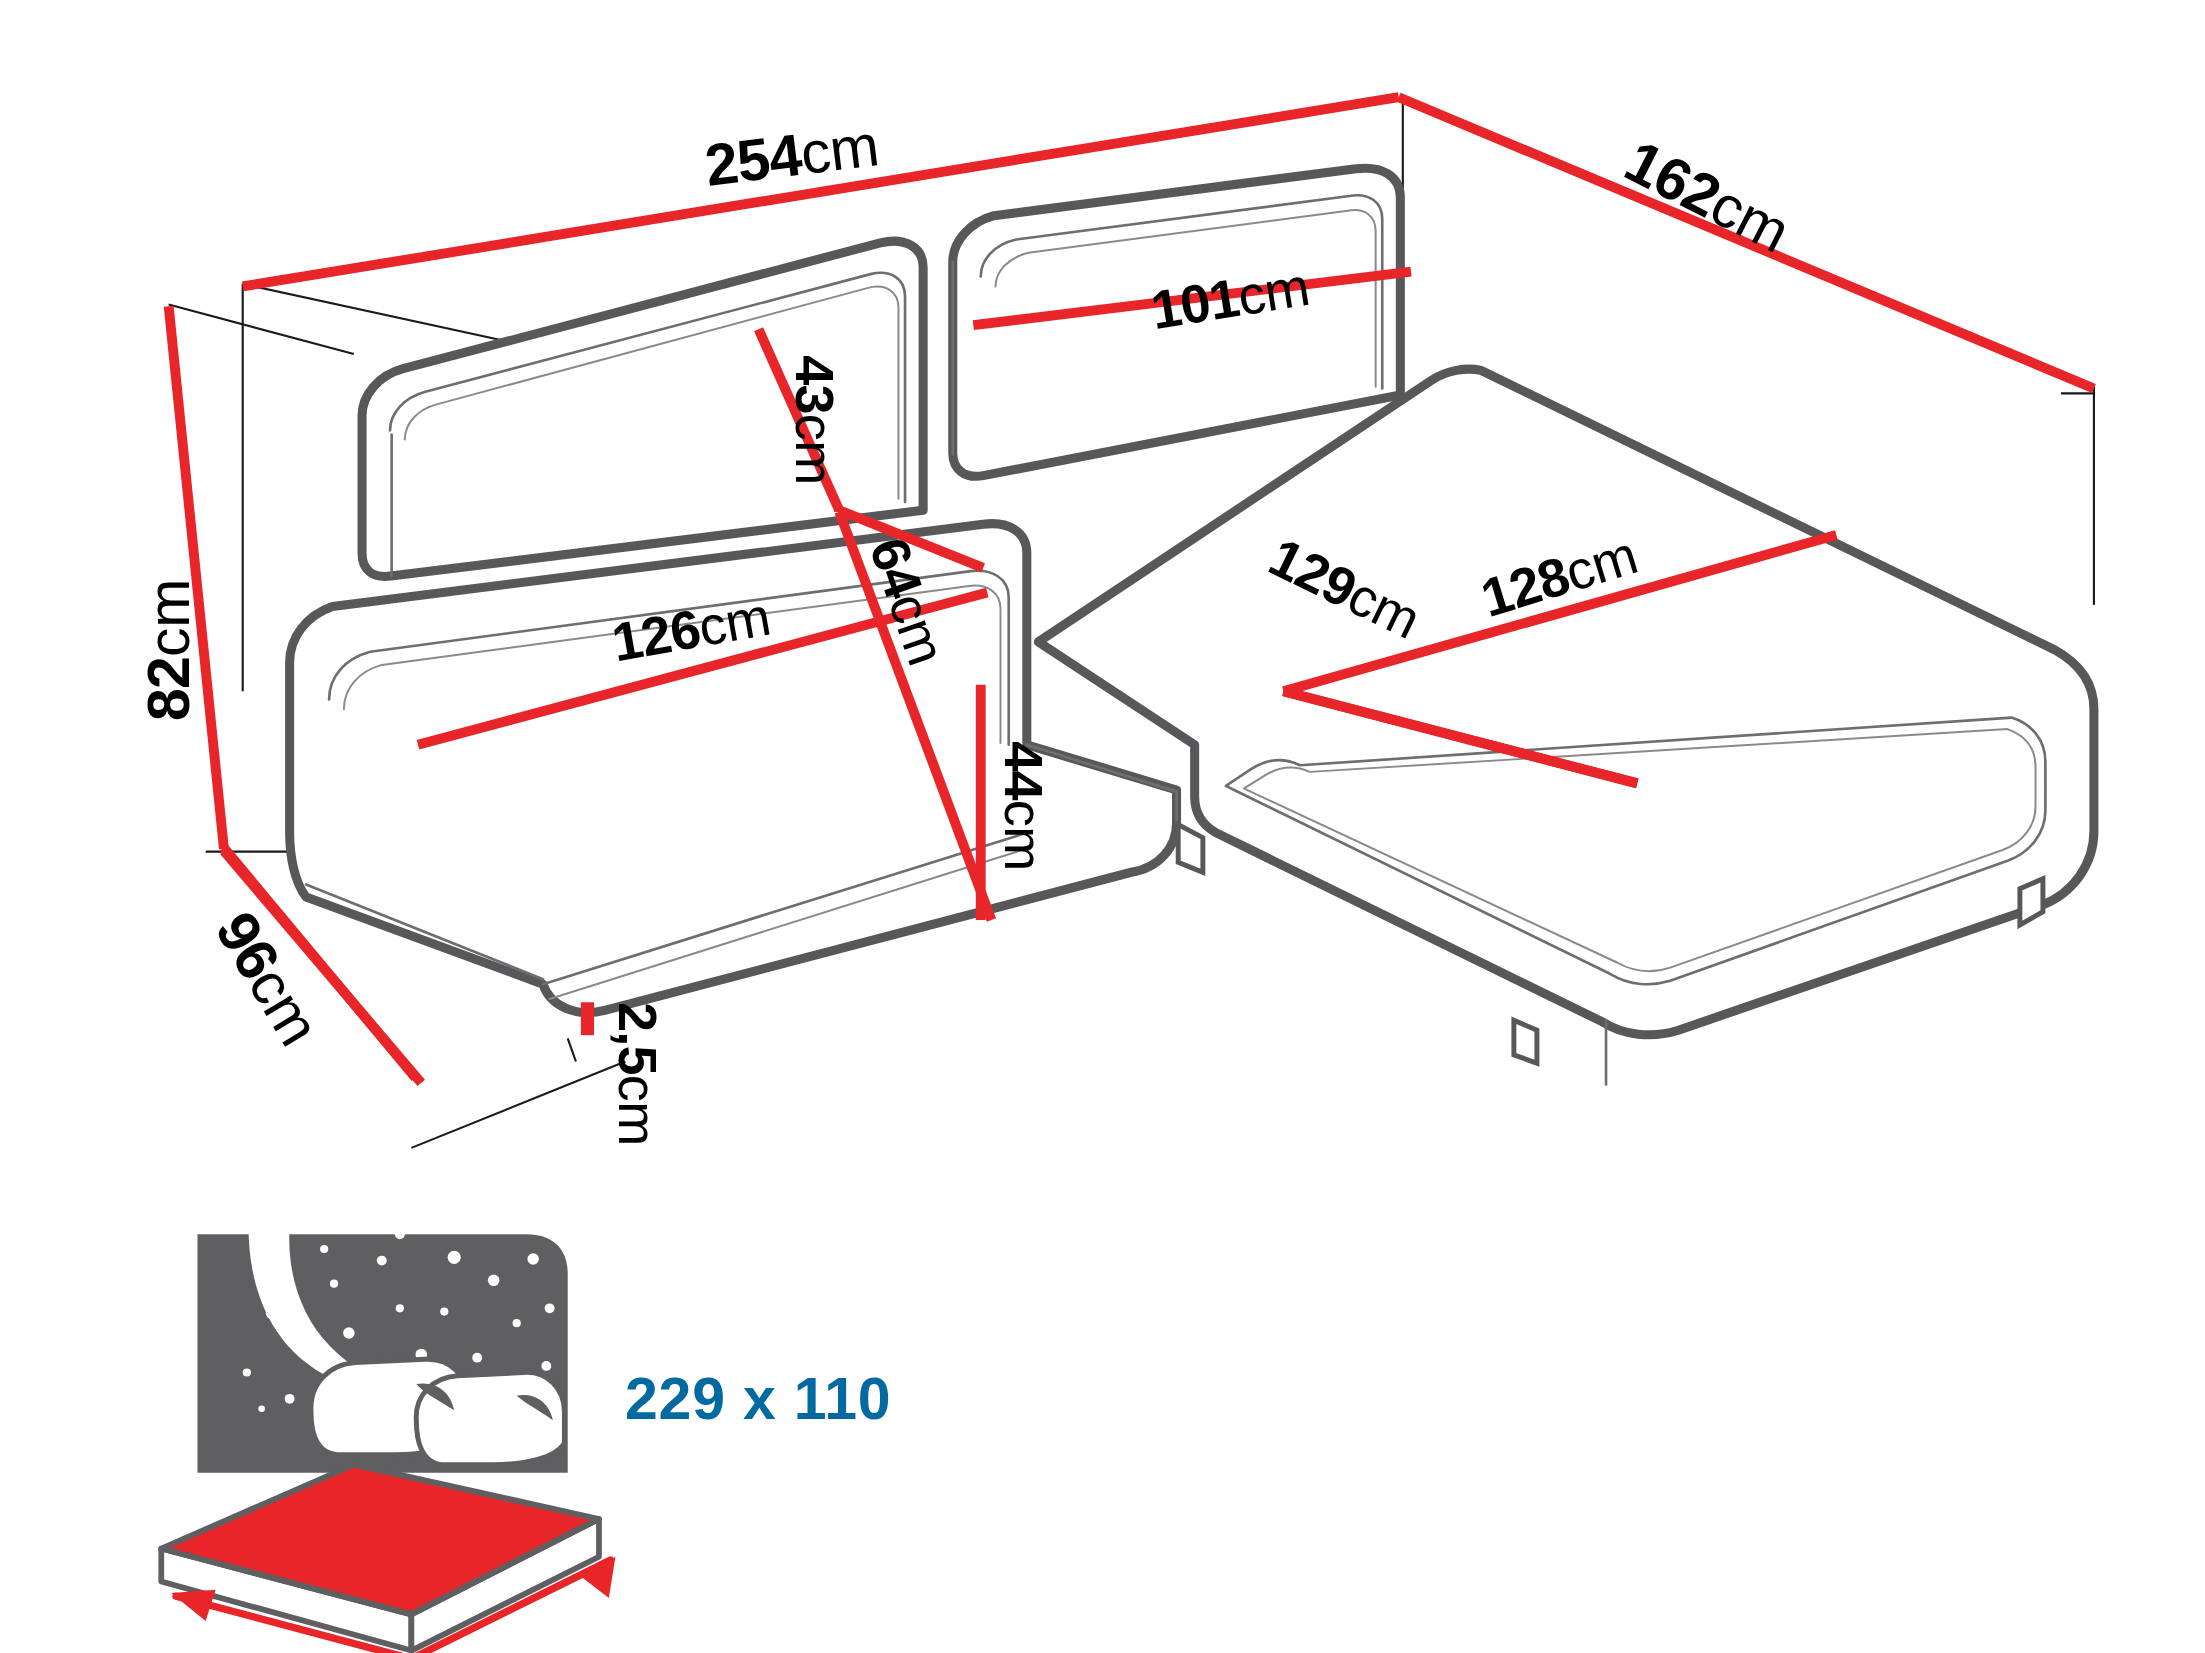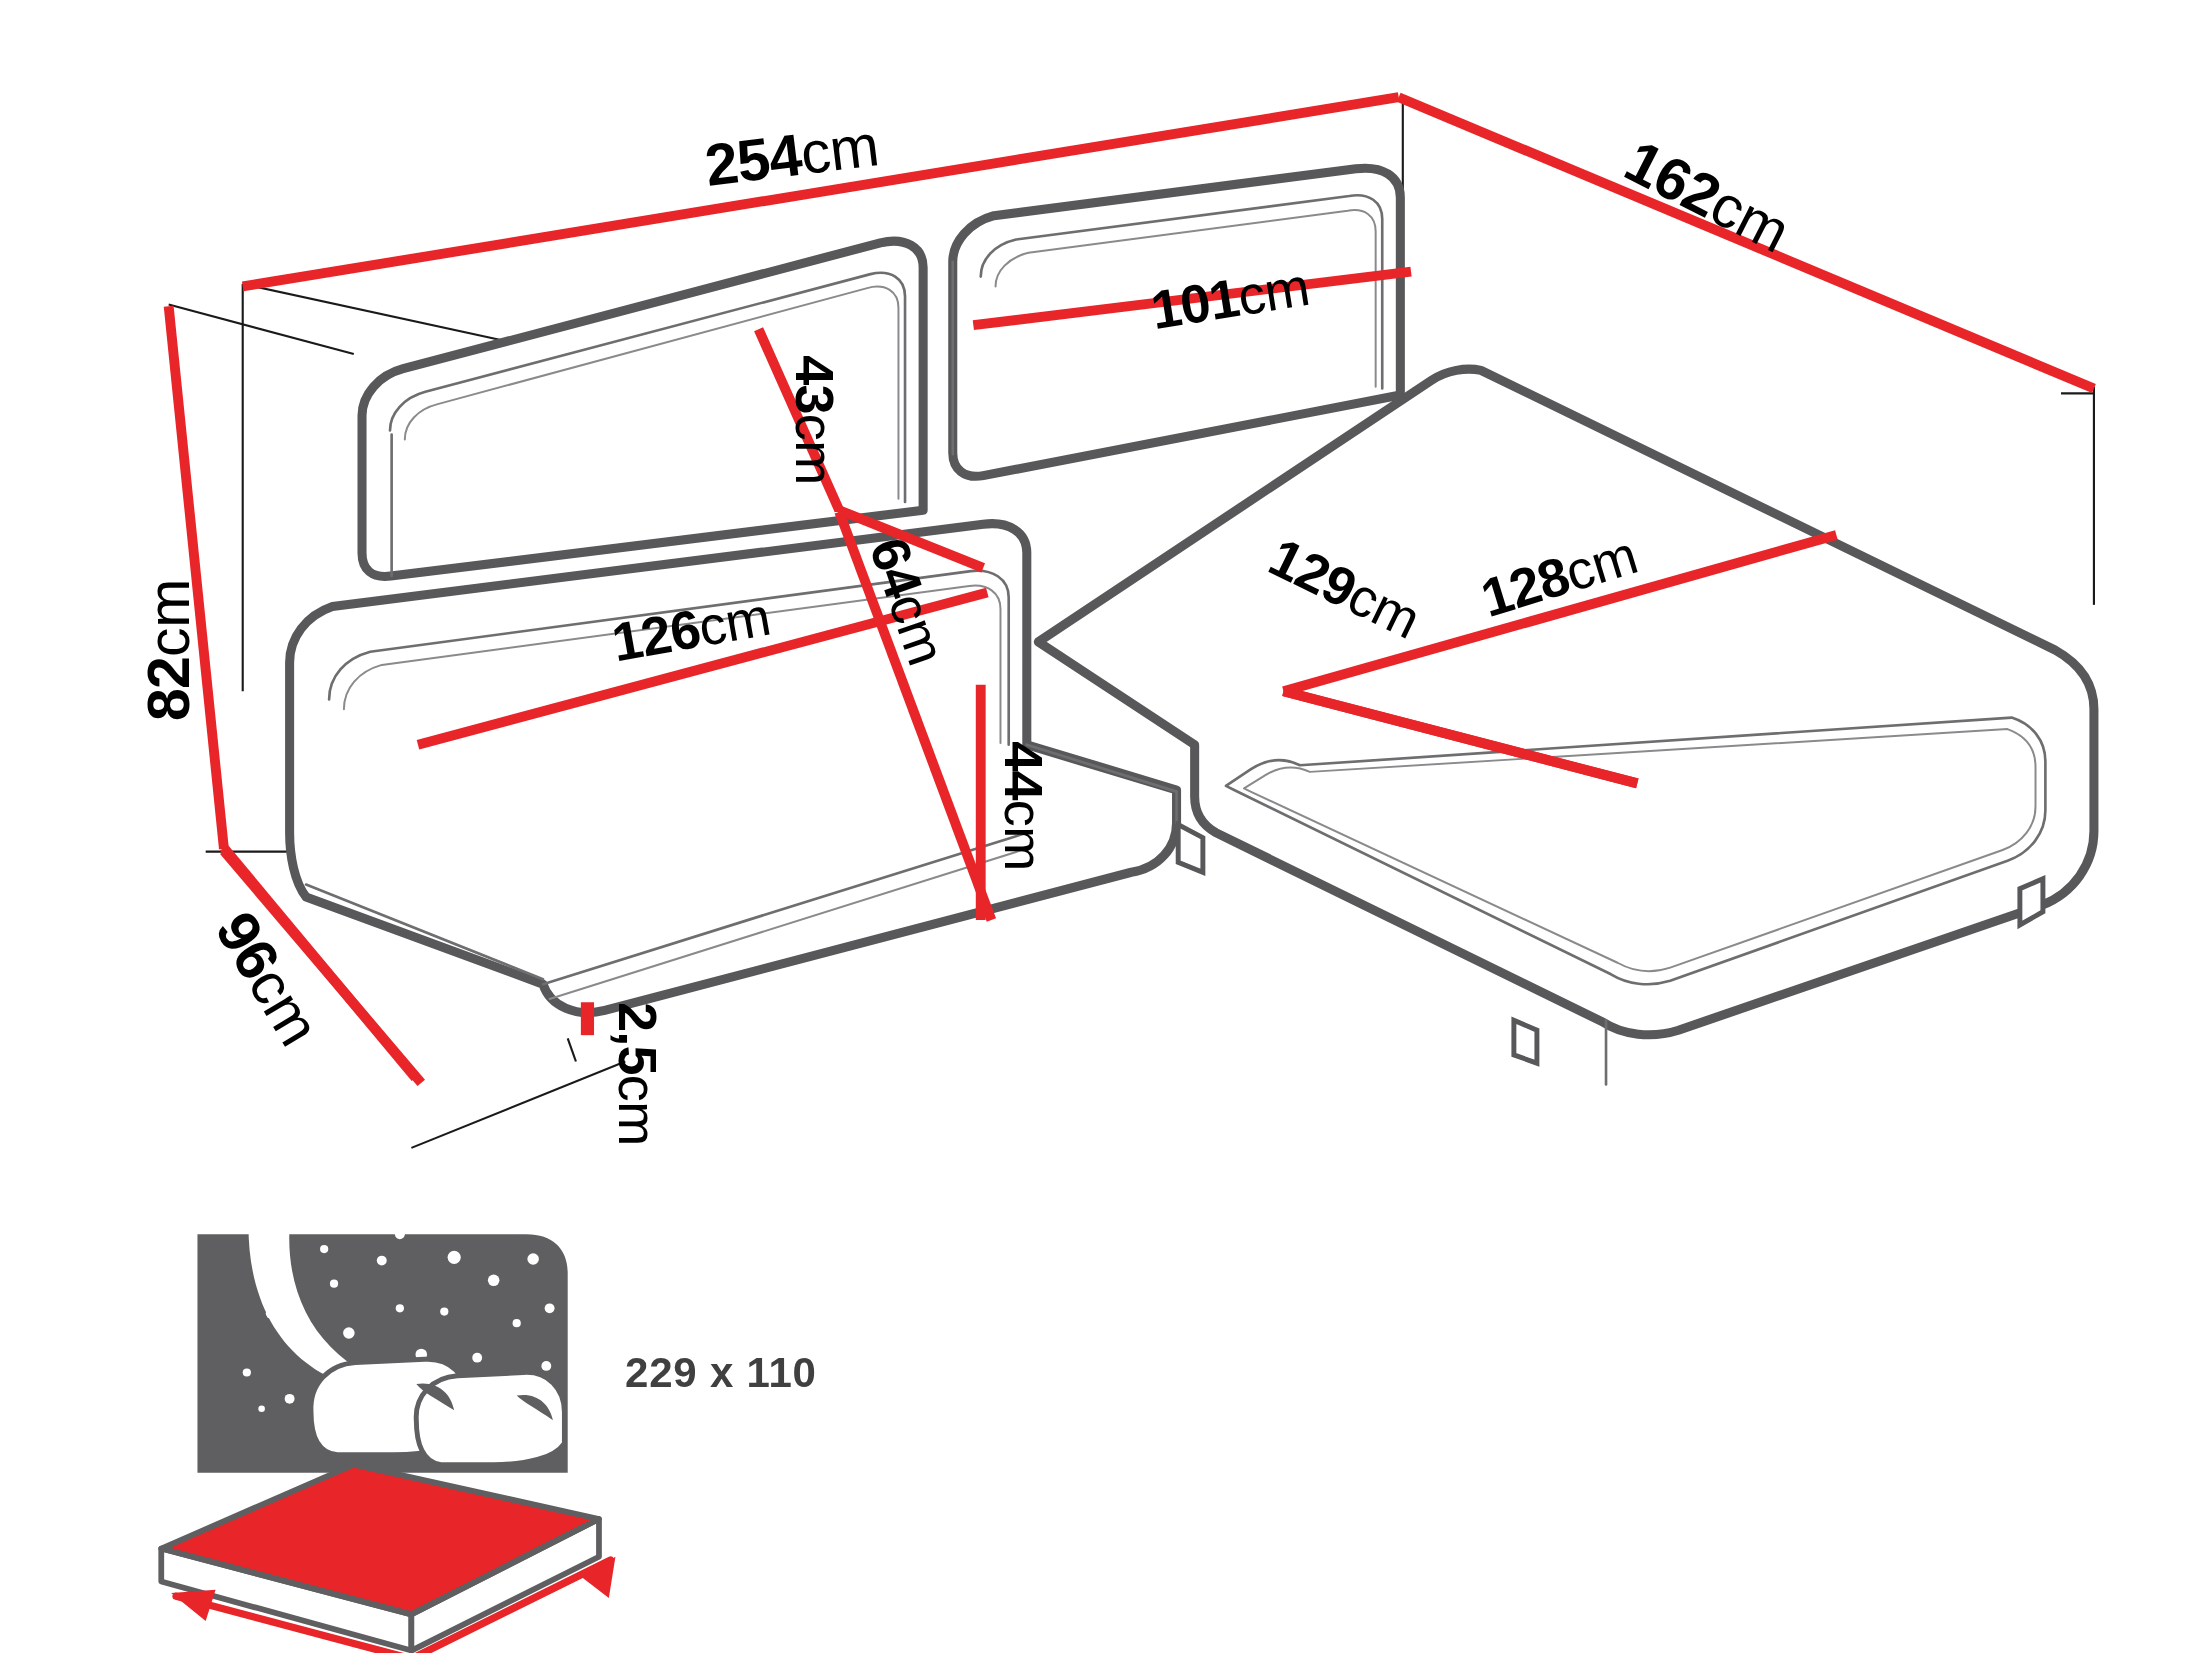--- a/index.html
+++ b/index.html
@@ -26,23 +26,23 @@
   .bed-arrow{fill:none;stroke:#e8262a;stroke-width:9;
              stroke-linejoin:round;stroke-linecap:round;}
   .bed-arrow-f{fill:#e8262a;}
 
   .lbl{position:absolute;white-space:nowrap;color:#000;
        font-family:"Liberation Sans","DejaVu Sans",sans-serif;
        line-height:1;transform-origin:50% 50%;
        -webkit-font-smoothing:antialiased;}
   .lbl .n{font-weight:bold;letter-spacing:-0.8px;}
   .lbl .u{font-weight:400;letter-spacing:-0.4px;}
-  .bedsize{position:absolute;white-space:nowrap;color:#404040;
-           font-weight:bold;font-size:42px;letter-spacing:0.8px;
-           font-family:"Liberation Sans","DejaVu Sans",sans-serif;}
+  .bedsize{position:absolute;white-space:nowrap;color:#0369a1;
+           font-weight:bold;font-size:59px;letter-spacing:0.8px;
+           font-family:"Liberation Sans","DejaVu Sans",sans-serif;margin-top:16px;}
 </style>
 </head>
 <body>
 
 <div id="stage">
 
   <svg class="dwg" viewBox="0 0 2680 2010">
 
     <g>
 

